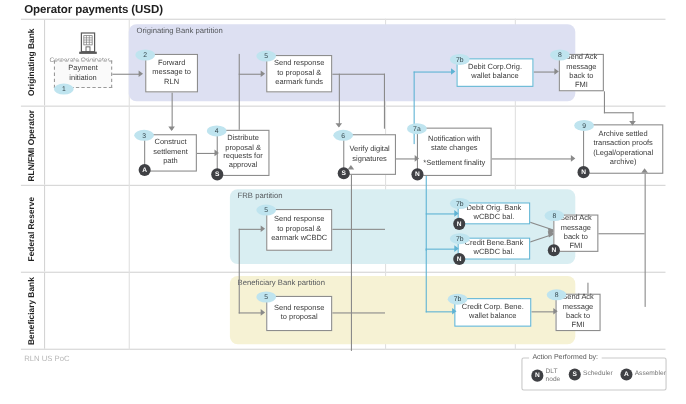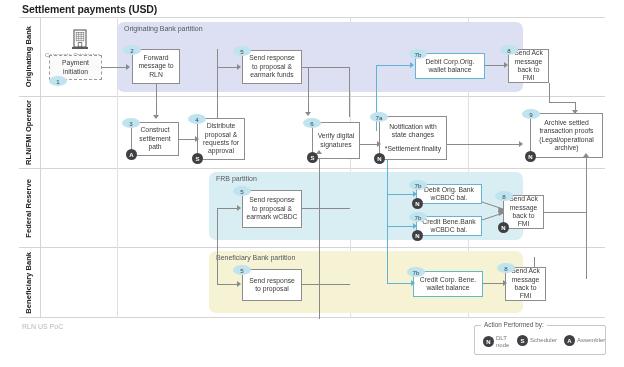--- a/index.html
+++ b/index.html
@@ -116,21 +116,21 @@
     background:#fff; padding:0 3px;
     font-size:6.4px; color:#555;
   }
   .lg-item { position:absolute; top:9px; display:flex; align-items:center; gap:2px; }
   .lg-item .actor { position:static; }
   .lg-item .lg-txt { font-size:6px; color:#777; line-height:6.6px; }
 </style>
 </head>
 <body>
 
-<div id="page-title">Settlement payments (USD)</div>
+<div id="page-title">Operator payments (USD)</div>
 
 <div id="diagram">
 
   <div class="lane" style="top:0px;height:79px;">
     <div class="lane-label">
       <span>Originating Bank</span>
     </div>
     <div class="lane-body"></div>
   </div>
   <div class="lane" style="top:79px;height:72px;">

